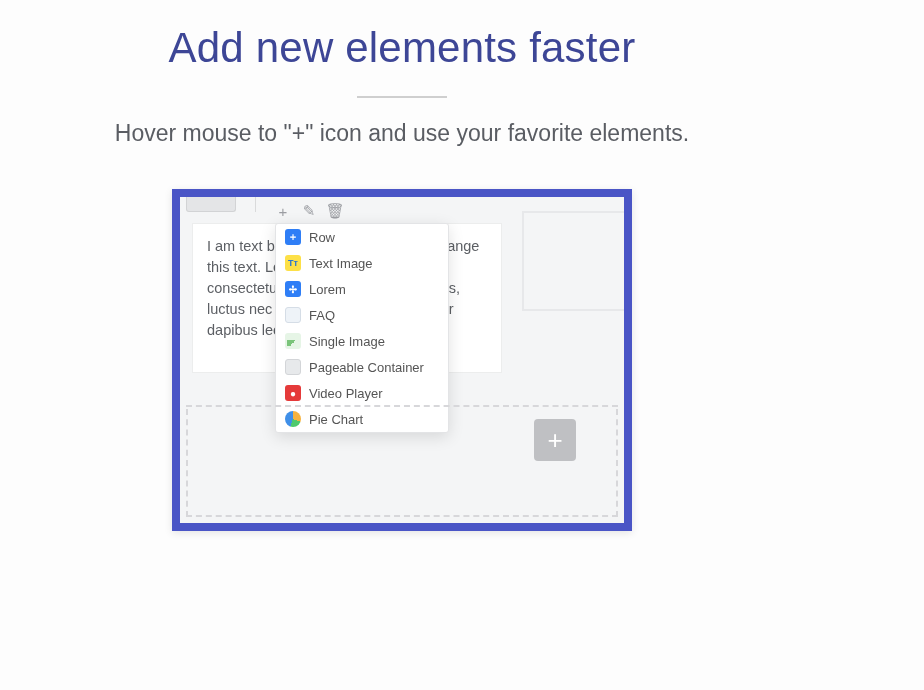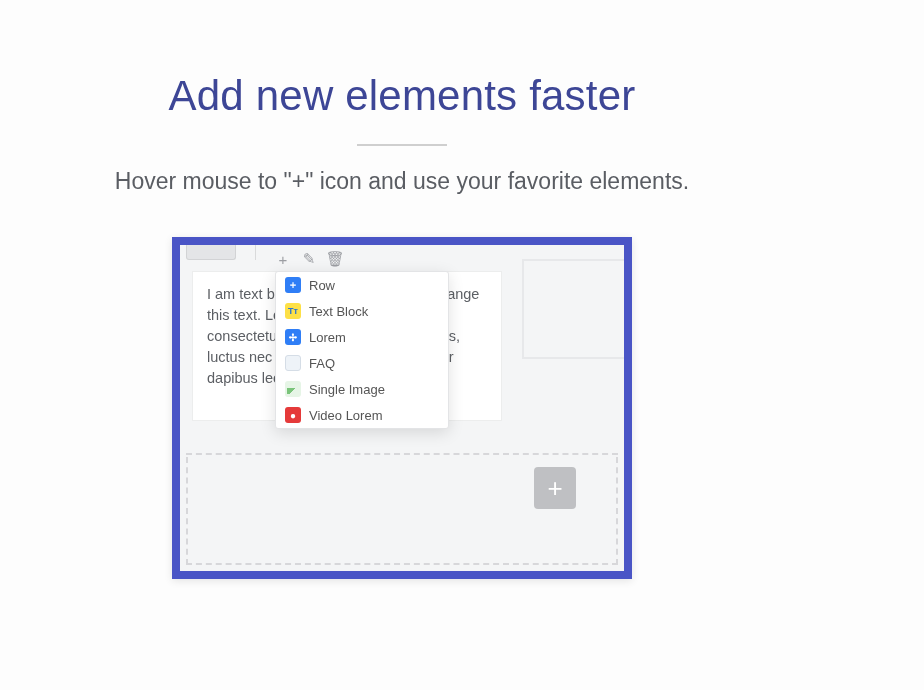--- a/index.html
+++ b/index.html
@@ -1,17 +1,17 @@
 <!DOCTYPE html>
 <html><head>
 <meta charset="utf-8">
 <style>
   * { box-sizing: border-box; margin: 0; padding: 0; }
   html, body { width: 924px; height: 690px; font-family: -apple-system, BlinkMacSystemFont, "Segoe UI", Arial, sans-serif; background: #fdfdfd; }
-  .page { width: 804px; height: 690px; padding-top: 72px; text-align: center; }
+  .page { width: 804px; height: 690px; padding-top: 24px; text-align: center; }
   .headline { font-size: 42px; font-weight: 400; color: #3d4696; letter-spacing: 0.2px; }
   .divider { width: 90px; height: 2px; background: #cfcfcf; margin: 24px auto 22px; }
   .subhead { font-size: 23px; color: #5a5d63; font-weight: 400; }
   .shot-wrap { margin: 42px auto 0; width: 460px; }
   .shot { width: 460px; height: 342px; border: 8px solid #4a55c6; background: #f4f5f6; position: relative; box-shadow: 0 2px 8px rgba(0,0,0,0.1); overflow: hidden; text-align: left; }
   .tab-strip { position: absolute; left: 6px; top: 0; width: 50px; height: 15px; background: #e4e5e7; border: 1px solid #d2d3d5; border-top: none; border-radius: 0 0 3px 3px; }
   .tab-strip::after { content: ""; position: absolute; left: 48px; top: -1px; width: 20px; height: 16px; border-right: 1px solid #d9dadb; }
   .text-card { position: absolute; left: 12px; top: 26px; width: 310px; height: 150px; background: #fff; border: 1px solid #eceded; padding: 12px 14px; font-size: 14.5px; color: #5c5f64; line-height: 1.45; }
   .right-placeholder { position: absolute; left: 342px; top: 14px; width: 120px; height: 100px; border: 2px solid #e7e8ea; }
   .row-sep { position: absolute; left: 6px; right: 6px; top: 208px; border-top: 2px dashed #d7d7da; }
@@ -56,37 +56,45 @@
       <div class="text-card">I am text block. Click edit button to change this text. Lorem ipsum dolor sit amet, consectetur adipiscing elit. Ut elit tellus, luctus nec ullamcorper mattis, pulvinar dapibus leo.</div>
       <div class="right-placeholder"></div>
 
       <div class="dropdown" id="dd">
           <div class="dd-item">
             <span class="dd-ico i-row">＋</span>
             <span>Row</span>
           </div>
           <div class="dd-item">
             <span class="dd-ico i-text">Tᴛ</span>
-            <span>Text Block</span>
+            <span>Text Image</span>
           </div>
           <div class="dd-item">
             <span class="dd-ico i-icon">✢</span>
             <span>Lorem</span>
           </div>
           <div class="dd-item">
             <span class="dd-ico i-faq"></span>
             <span>FAQ</span>
           </div>
           <div class="dd-item">
             <span class="dd-ico i-img"></span>
             <span>Single Image</span>
           </div>
           <div class="dd-item">
+            <span class="dd-ico i-page"></span>
+            <span>Pageable Container</span>
+          </div>
+          <div class="dd-item">
             <span class="dd-ico i-video">●</span>
-            <span>Video Lorem</span>
+            <span>Video Player</span>
+          </div>
+          <div class="dd-item">
+            <span class="dd-ico i-pie"></span>
+            <span>Pie Chart</span>
           </div>
         </div>
 
       <div class="row-sep"></div>
       <div class="bottom-row"></div>
       <div class="big-plus">+</div>
     </div>
   </div>
 </div>
 

